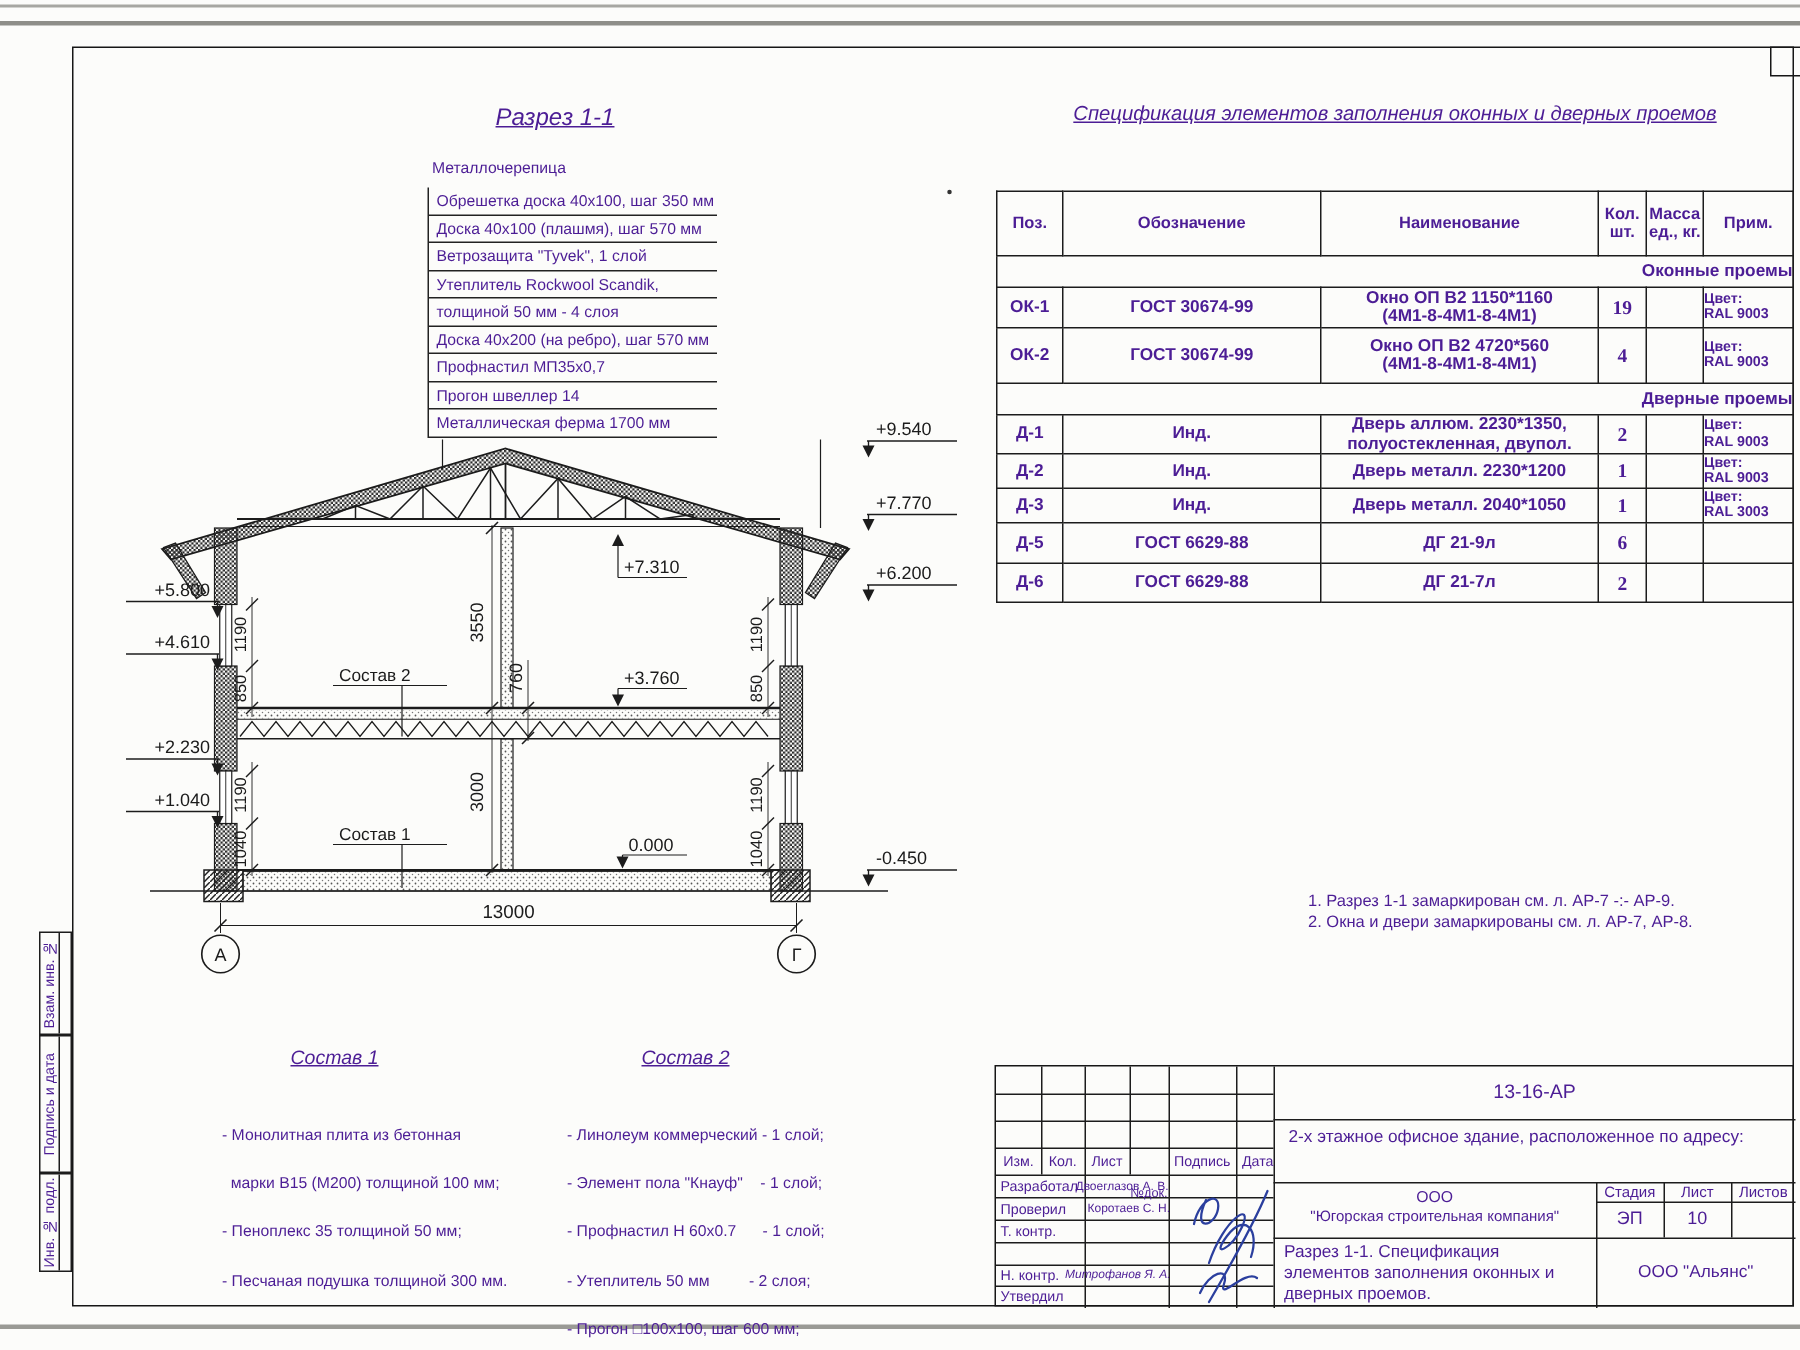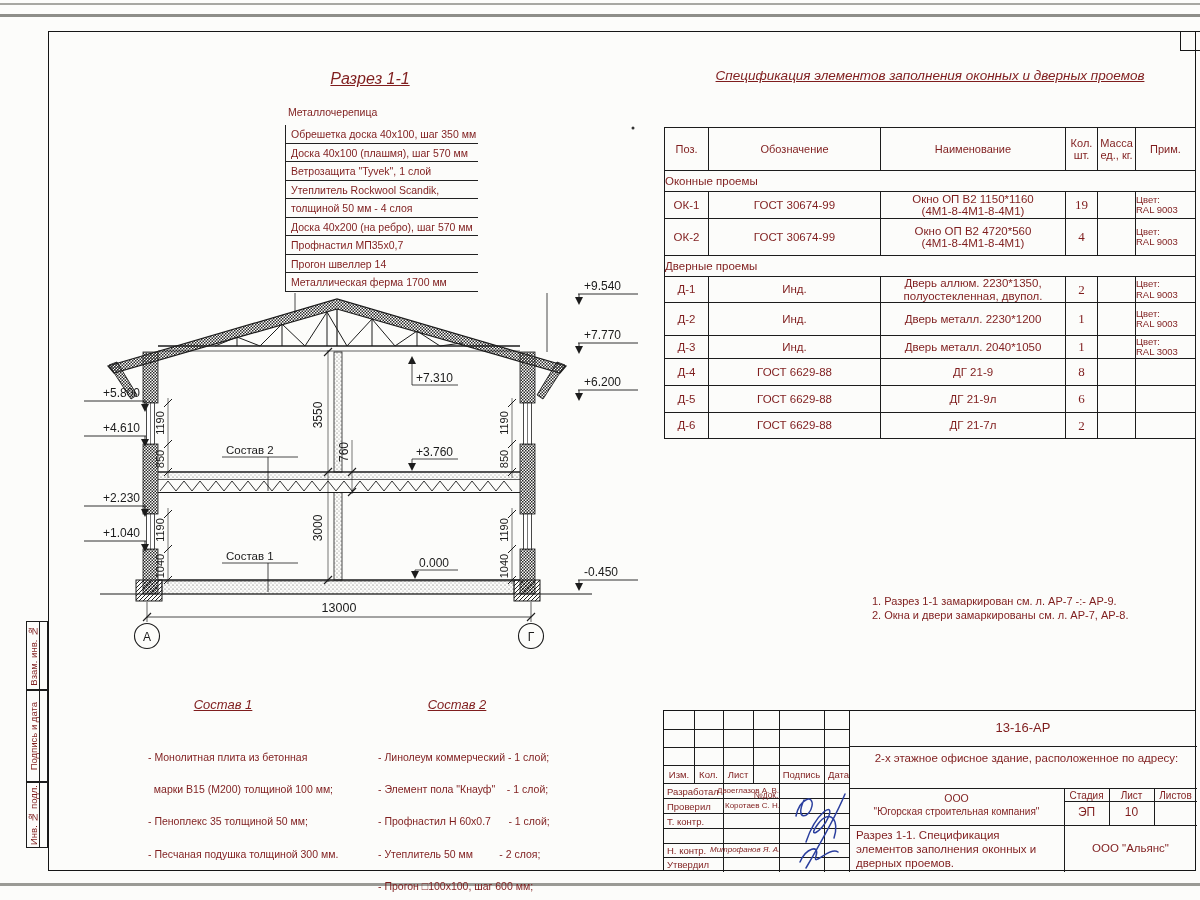--- a/index.html
+++ b/index.html
@@ -1,42 +1,42 @@
 <!DOCTYPE html>
 <html><head>
 <meta charset="utf-8">
 <style>
   html,body{margin:0;padding:0;}
   .page{position:relative;width:1200px;height:900px;background:#fcfcfa;overflow:hidden;
-        font-family:"Liberation Sans",sans-serif;color:#7f1d1d;}
+        font-family:"Liberation Sans",sans-serif;color:#4c1d95;}
   .abs{position:absolute;}
   .hl{position:absolute;background:#1c1c1c;height:1px;}
   .vl{position:absolute;background:#1c1c1c;width:1px;}
   .scanline{position:absolute;left:0;width:1200px;}
   .frame{position:absolute;border:1.6px solid #161616;}
   .it{font-style:italic;}
   .und{text-decoration:underline;}
   .ctr{text-align:center;}
   .pre{white-space:pre;}
   .preline{white-space:pre-line;}
   
   .rooflist{position:absolute;left:285px;top:125px;width:192px;border-left:1px solid #222;}
   .rooflist .rl{height:18.55px;border-bottom:1px solid #222;font-size:10.5px;line-height:19px;
                 padding-left:5px;white-space:nowrap;box-sizing:border-box;}
   
   table.spec{position:absolute;left:664px;top:127px;border-collapse:collapse;table-layout:fixed;
              width:531px;border:1.6px solid #161616;}
   table.spec td,table.spec th{border:1px solid #1c1c1c;padding:0;vertical-align:middle;
-             font-weight:normal;overflow:hidden;}
+             font-weight:bold;overflow:hidden;}
   table.spec th{font-size:11px;line-height:12px;white-space:pre-line;}
   td.c-pos,td.c-code,td.c-name{font-size:11.5px;text-align:center;line-height:12.5px;}
   td.c-name{white-space:pre-line;}
   td.c-qty{font-family:"Liberation Serif",serif;font-size:13px;text-align:center;}
   td.c-note{font-size:9.5px;line-height:10.5px;white-space:pre-line;padding-left:4px;}
-  td.grp{font-size:11.5px;text-align:left;}
+  td.grp{font-size:11.5px;text-align:right;}
   
   .stampcell{position:absolute;font-size:9.5px;}
   
   .vcell{position:absolute;border:1.2px solid #1c1c1c;box-sizing:border-box;background:#fcfcfa;}
   .vcell .lblcol{position:absolute;left:0;top:0;width:12px;height:100%;border-right:1px solid #1c1c1c;
                  display:flex;align-items:center;justify-content:center;}
   .vcell .lblcol span{writing-mode:vertical-rl;transform:rotate(180deg);font-size:9.5px;white-space:nowrap;}
   svg text{font-family:"Liberation Sans",sans-serif;fill:#1b1b1b;stroke:none;}
 </style>
 </head>
@@ -118,45 +118,37 @@
     <tr style="height:25px">
       <td class="c-pos">Д-1</td>
       <td class="c-code">Инд.</td>
       <td class="c-name">Дверь аллюм. 2230*1350,
 полуостекленная, двупол.</td>
       <td class="c-qty">2</td>
       <td></td>
       <td class="c-note">Цвет:
 RAL 9003</td>
     </tr>
-    <tr style="height:33px">
+    <tr style="height:23px">
       <td class="c-pos">Д-2</td>
       <td class="c-code">Инд.</td>
       <td class="c-name">Дверь металл. 2230*1200</td>
       <td class="c-qty">1</td>
       <td></td>
       <td class="c-note">Цвет:
 RAL 9003</td>
     </tr>
     <tr style="height:23px">
       <td class="c-pos">Д-3</td>
       <td class="c-code">Инд.</td>
       <td class="c-name">Дверь металл. 2040*1050</td>
       <td class="c-qty">1</td>
       <td></td>
       <td class="c-note">Цвет:
 RAL 3003</td>
-    </tr>
-    <tr style="height:27px">
-      <td class="c-pos">Д-4</td>
-      <td class="c-code">ГОСТ 6629-88</td>
-      <td class="c-name">ДГ 21-9</td>
-      <td class="c-qty">8</td>
-      <td></td>
-      <td class="c-note"></td>
     </tr>
     <tr style="height:27px">
       <td class="c-pos">Д-5</td>
       <td class="c-code">ГОСТ 6629-88</td>
       <td class="c-name">ДГ 21-9л</td>
       <td class="c-qty">6</td>
       <td></td>
       <td class="c-note"></td>
     </tr>
     <tr style="height:26px">
@@ -232,21 +224,21 @@
     <div class="stampcell" style="left:53px;top:75px;font-size:8px;">Двоеглазов А. В.</div>
     <div class="stampcell" style="left:3px;top:90px;">Проверил</div>
     <div class="stampcell" style="left:61px;top:90px;font-size:8px;">Коротаев С. Н.</div>
     <div class="stampcell" style="left:3px;top:105px;">Т. контр.</div>
     <div class="stampcell" style="left:3px;top:120px;"></div>
     <div class="stampcell" style="left:3px;top:134px;">Н. контр.</div>
     <div class="stampcell" style="left:46px;top:134px;font-size:8px;font-style:italic;">Митрофанов Я. А.</div>
     <div class="stampcell" style="left:3px;top:148px;text-align:right;">Утвердил</div>
 
     <div class="abs ctr" style="left:185px;top:9px;width:348px;font-size:13px;">13-16-АР</div>
-    <div class="abs" style="left:195px;top:40px;width:335px;font-size:11.5px;line-height:15px;text-align:center;">
+    <div class="abs" style="left:195px;top:40px;width:335px;font-size:11.5px;line-height:15px;">
       <div>2-х этажное офисное здание, расположенное по адресу:</div>
     </div>
     <div class="abs ctr" style="left:185px;top:81px;width:215px;font-size:10.5px;line-height:13px;">
       <div>ООО</div>
       <div style="font-size:10px;">"Югорская строительная компания"</div>
     </div>
     <div class="abs ctr" style="left:400px;top:79px;width:45px;font-size:10px;">Стадия</div>
     <div class="abs ctr" style="left:445px;top:79px;width:45px;font-size:10px;">Лист</div>
     <div class="abs ctr" style="left:490px;top:79px;width:43px;font-size:10px;">Листов</div>
     <div class="abs ctr" style="left:400px;top:94px;width:45px;font-size:12px;">ЭП</div>

